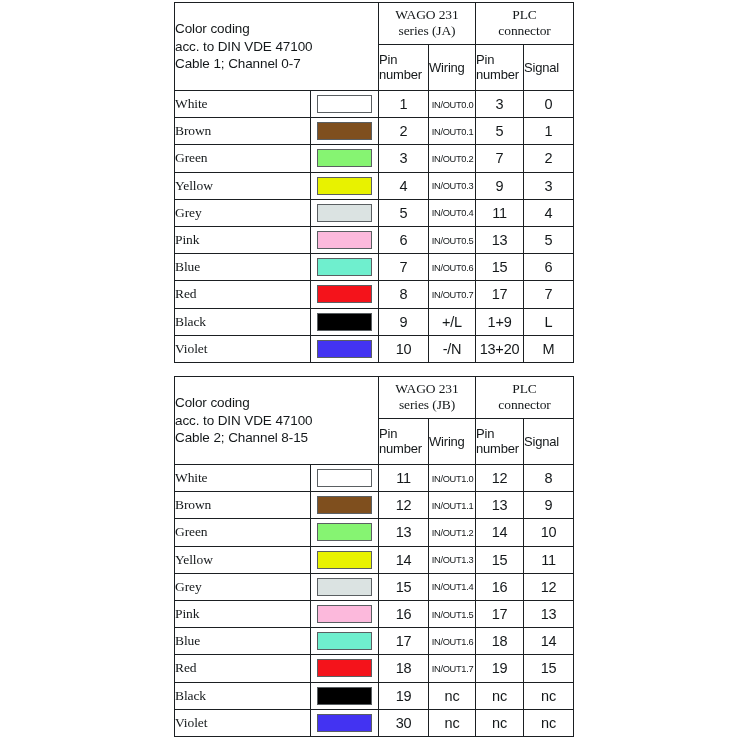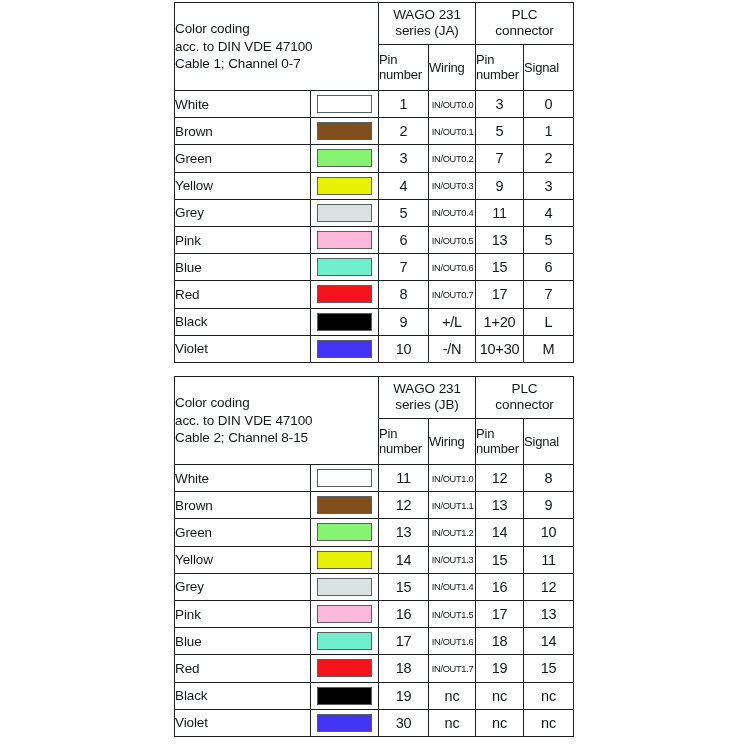--- a/index.html
+++ b/index.html
@@ -65,38 +65,40 @@
     vertical-align: top;
   }
   .hdr-group {
     text-align: center;
     font-size: 13.5px;
     line-height: 16.5px;
     height: 41px;
     box-sizing: border-box;
     letter-spacing: -0.1px;
     white-space: pre-line;
+    font-family: Liberation Serif, serif;
   }
   .hdr-sub {
     text-align: left;
     font-size: 13px;
     line-height: 15px;
     height: 45px;
     box-sizing: border-box;
     letter-spacing: -0.2px;
     padding: 0 1px;
   }
 
   
   .row-h { height: 27.2px; }
   .cell-name {
     text-align: left;
     padding-left: 9px;
     font-size: 13.5px;
     letter-spacing: -0.1px;
+    font-family: Liberation Serif, serif;
   }
   .cell-swatch {
     padding: 0;
     text-align: center;
   }
   .swatch {
     display: block;
     width: 55px;
     height: 18px;
     margin: 0 auto;
@@ -234,31 +236,31 @@
           <td class="cell-num">17</td>
           <td class="cell-num">7</td>
         </tr>
         <tr class="row-h">
           <td class="cell-name">Black</td>
           <td class="cell-swatch">
             <span class="swatch" style="background: rgb(0, 0, 0); border-color: rgb(90, 95, 98);"></span>
           </td>
           <td class="cell-num">9</td>
           <td class="cell-wire nc">+/L</td>
-          <td class="cell-num">1+20</td>
+          <td class="cell-num">1+9</td>
           <td class="cell-num">L</td>
         </tr>
         <tr class="row-h">
           <td class="cell-name">Violet</td>
           <td class="cell-swatch">
             <span class="swatch" style="background: rgb(67, 51, 242); border-color: rgb(90, 95, 98);"></span>
           </td>
           <td class="cell-num">10</td>
           <td class="cell-wire nc">-/N</td>
-          <td class="cell-num">10+30</td>
+          <td class="cell-num">13+20</td>
           <td class="cell-num">M</td>
         </tr>
       </tbody>
     </table>
     <table class="wiring-table t2">
       <colgroup>
         <col class="c-name">
         <col class="c-swat">
         <col class="c-pin1">
         <col class="c-wire">

